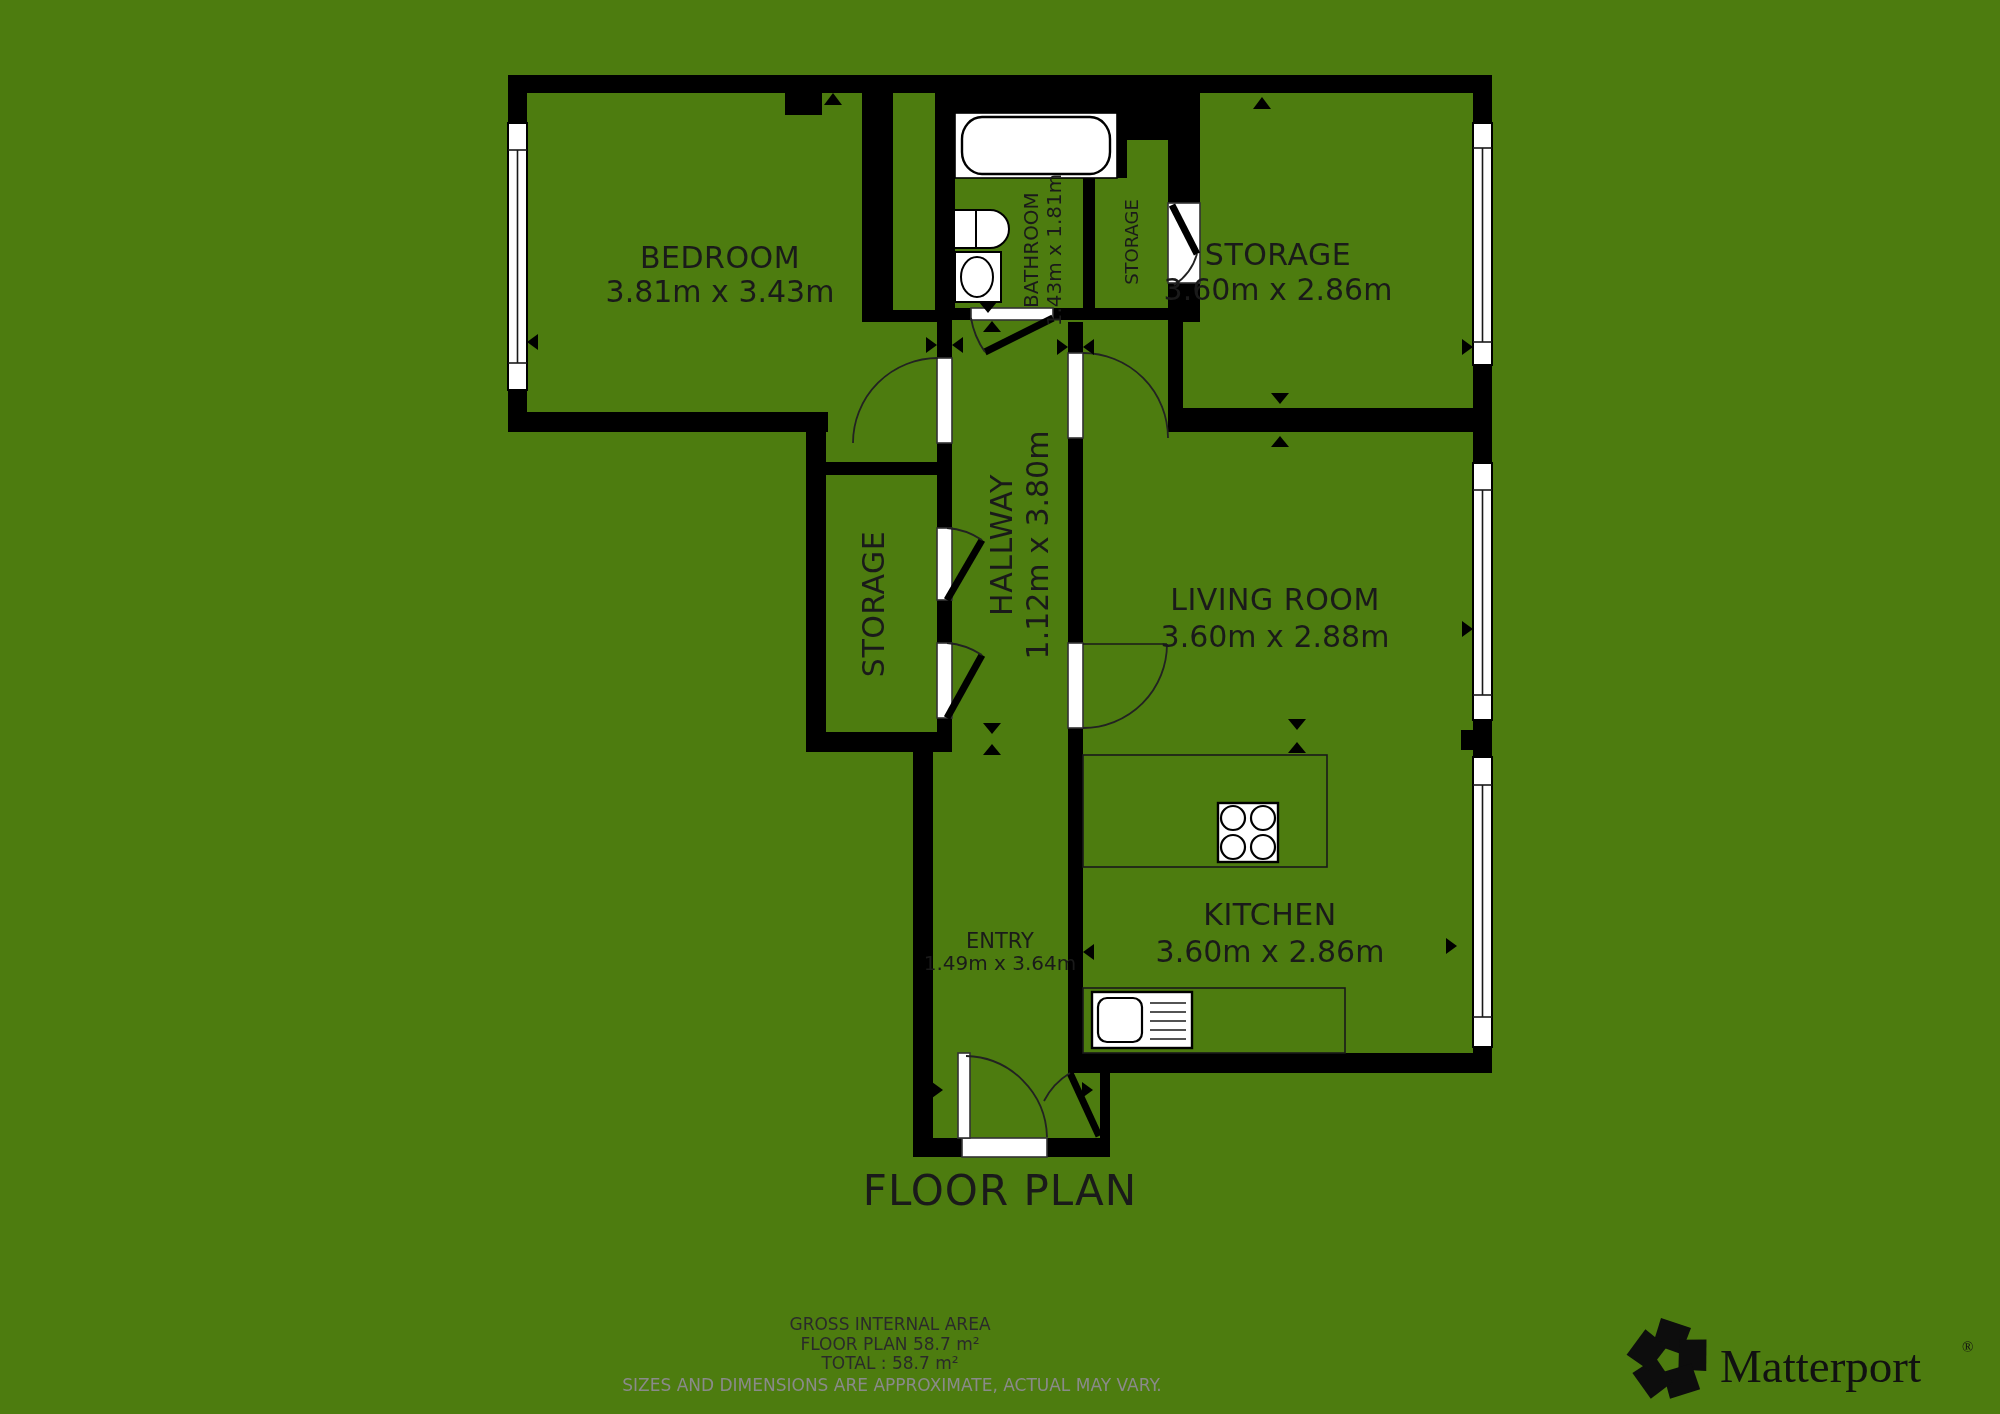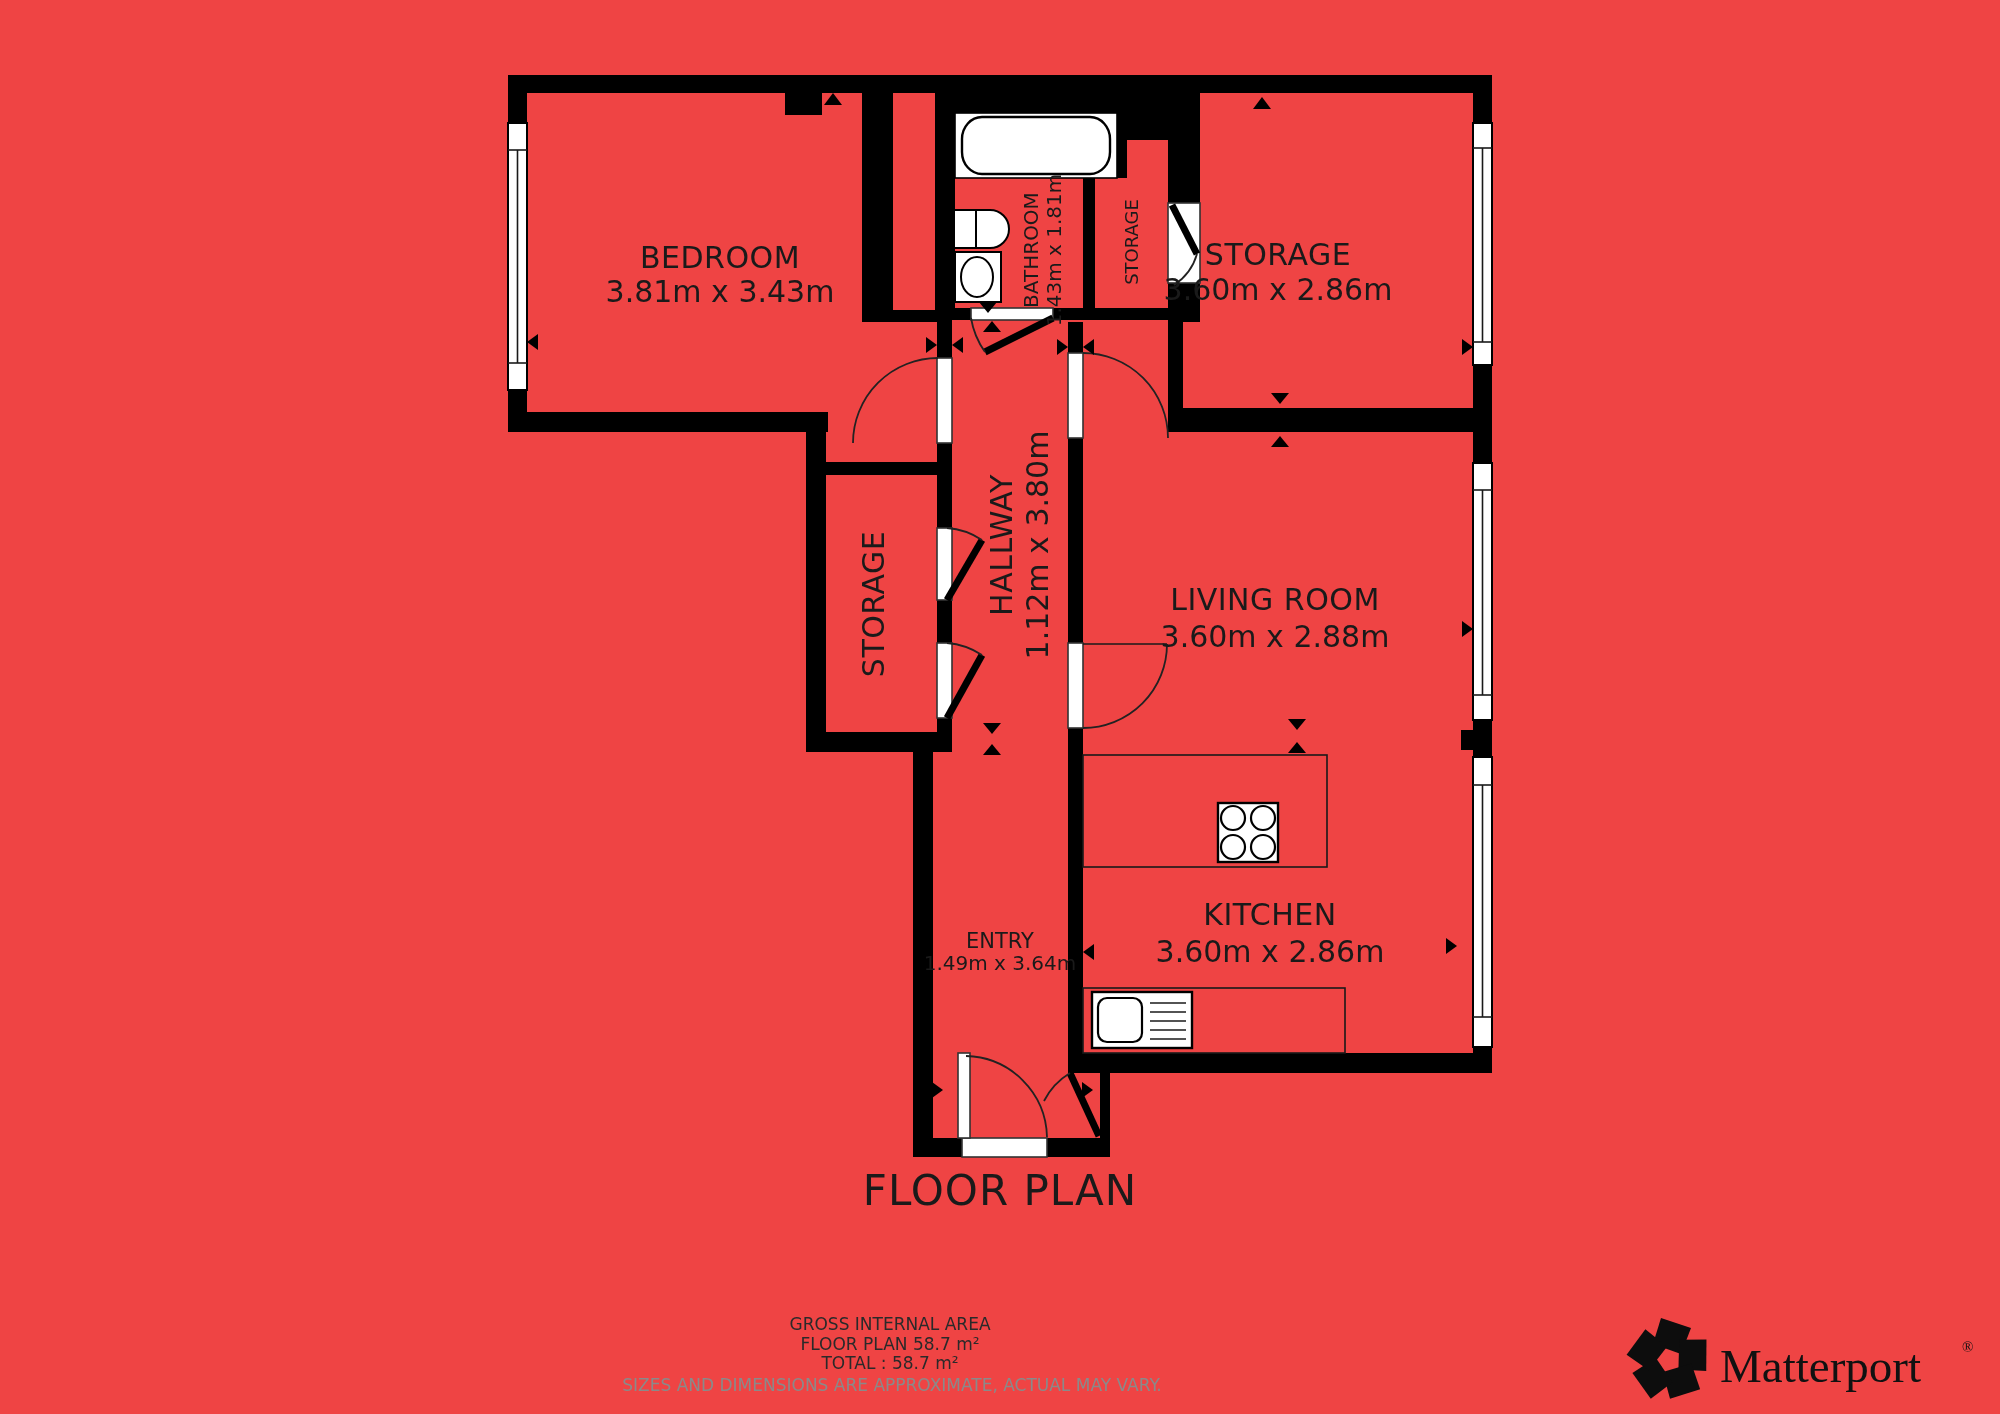--- a/index.html
+++ b/index.html
@@ -1,16 +1,16 @@
 <!DOCTYPE html>
 <html><head>
 <meta charset="utf-8">
 <style>
   html,body{margin:0;padding:0;background:#ffffff;}
-  .page{position:relative;width:2000px;height:1414px;background:#ef4444;overflow:hidden;}
+  .page{position:relative;width:2000px;height:1414px;background:#4d7c0f;overflow:hidden;}
   svg{font-family:"DejaVu Sans","Liberation Sans",sans-serif;}
   .room-name{font-size:30px;fill:#1a1a1a;letter-spacing:.5px;}
   .room-dims{font-size:30px;fill:#1a1a1a;}
   .room-name-sm{font-size:21px;fill:#1a1a1a;}
   .room-dims-sm{font-size:20px;fill:#1a1a1a;}
   .room-name-xs{font-size:20px;fill:#1a1a1a;}
   .room-name-xxs{font-size:18px;fill:#1a1a1a;}
   .plan-title{font-size:42px;fill:#1a1a1a;letter-spacing:1px;}
   .footer-line{font-size:17px;fill:#2a2a2a;}
   .footer-muted{font-size:17px;fill:#8a8a8a;}

